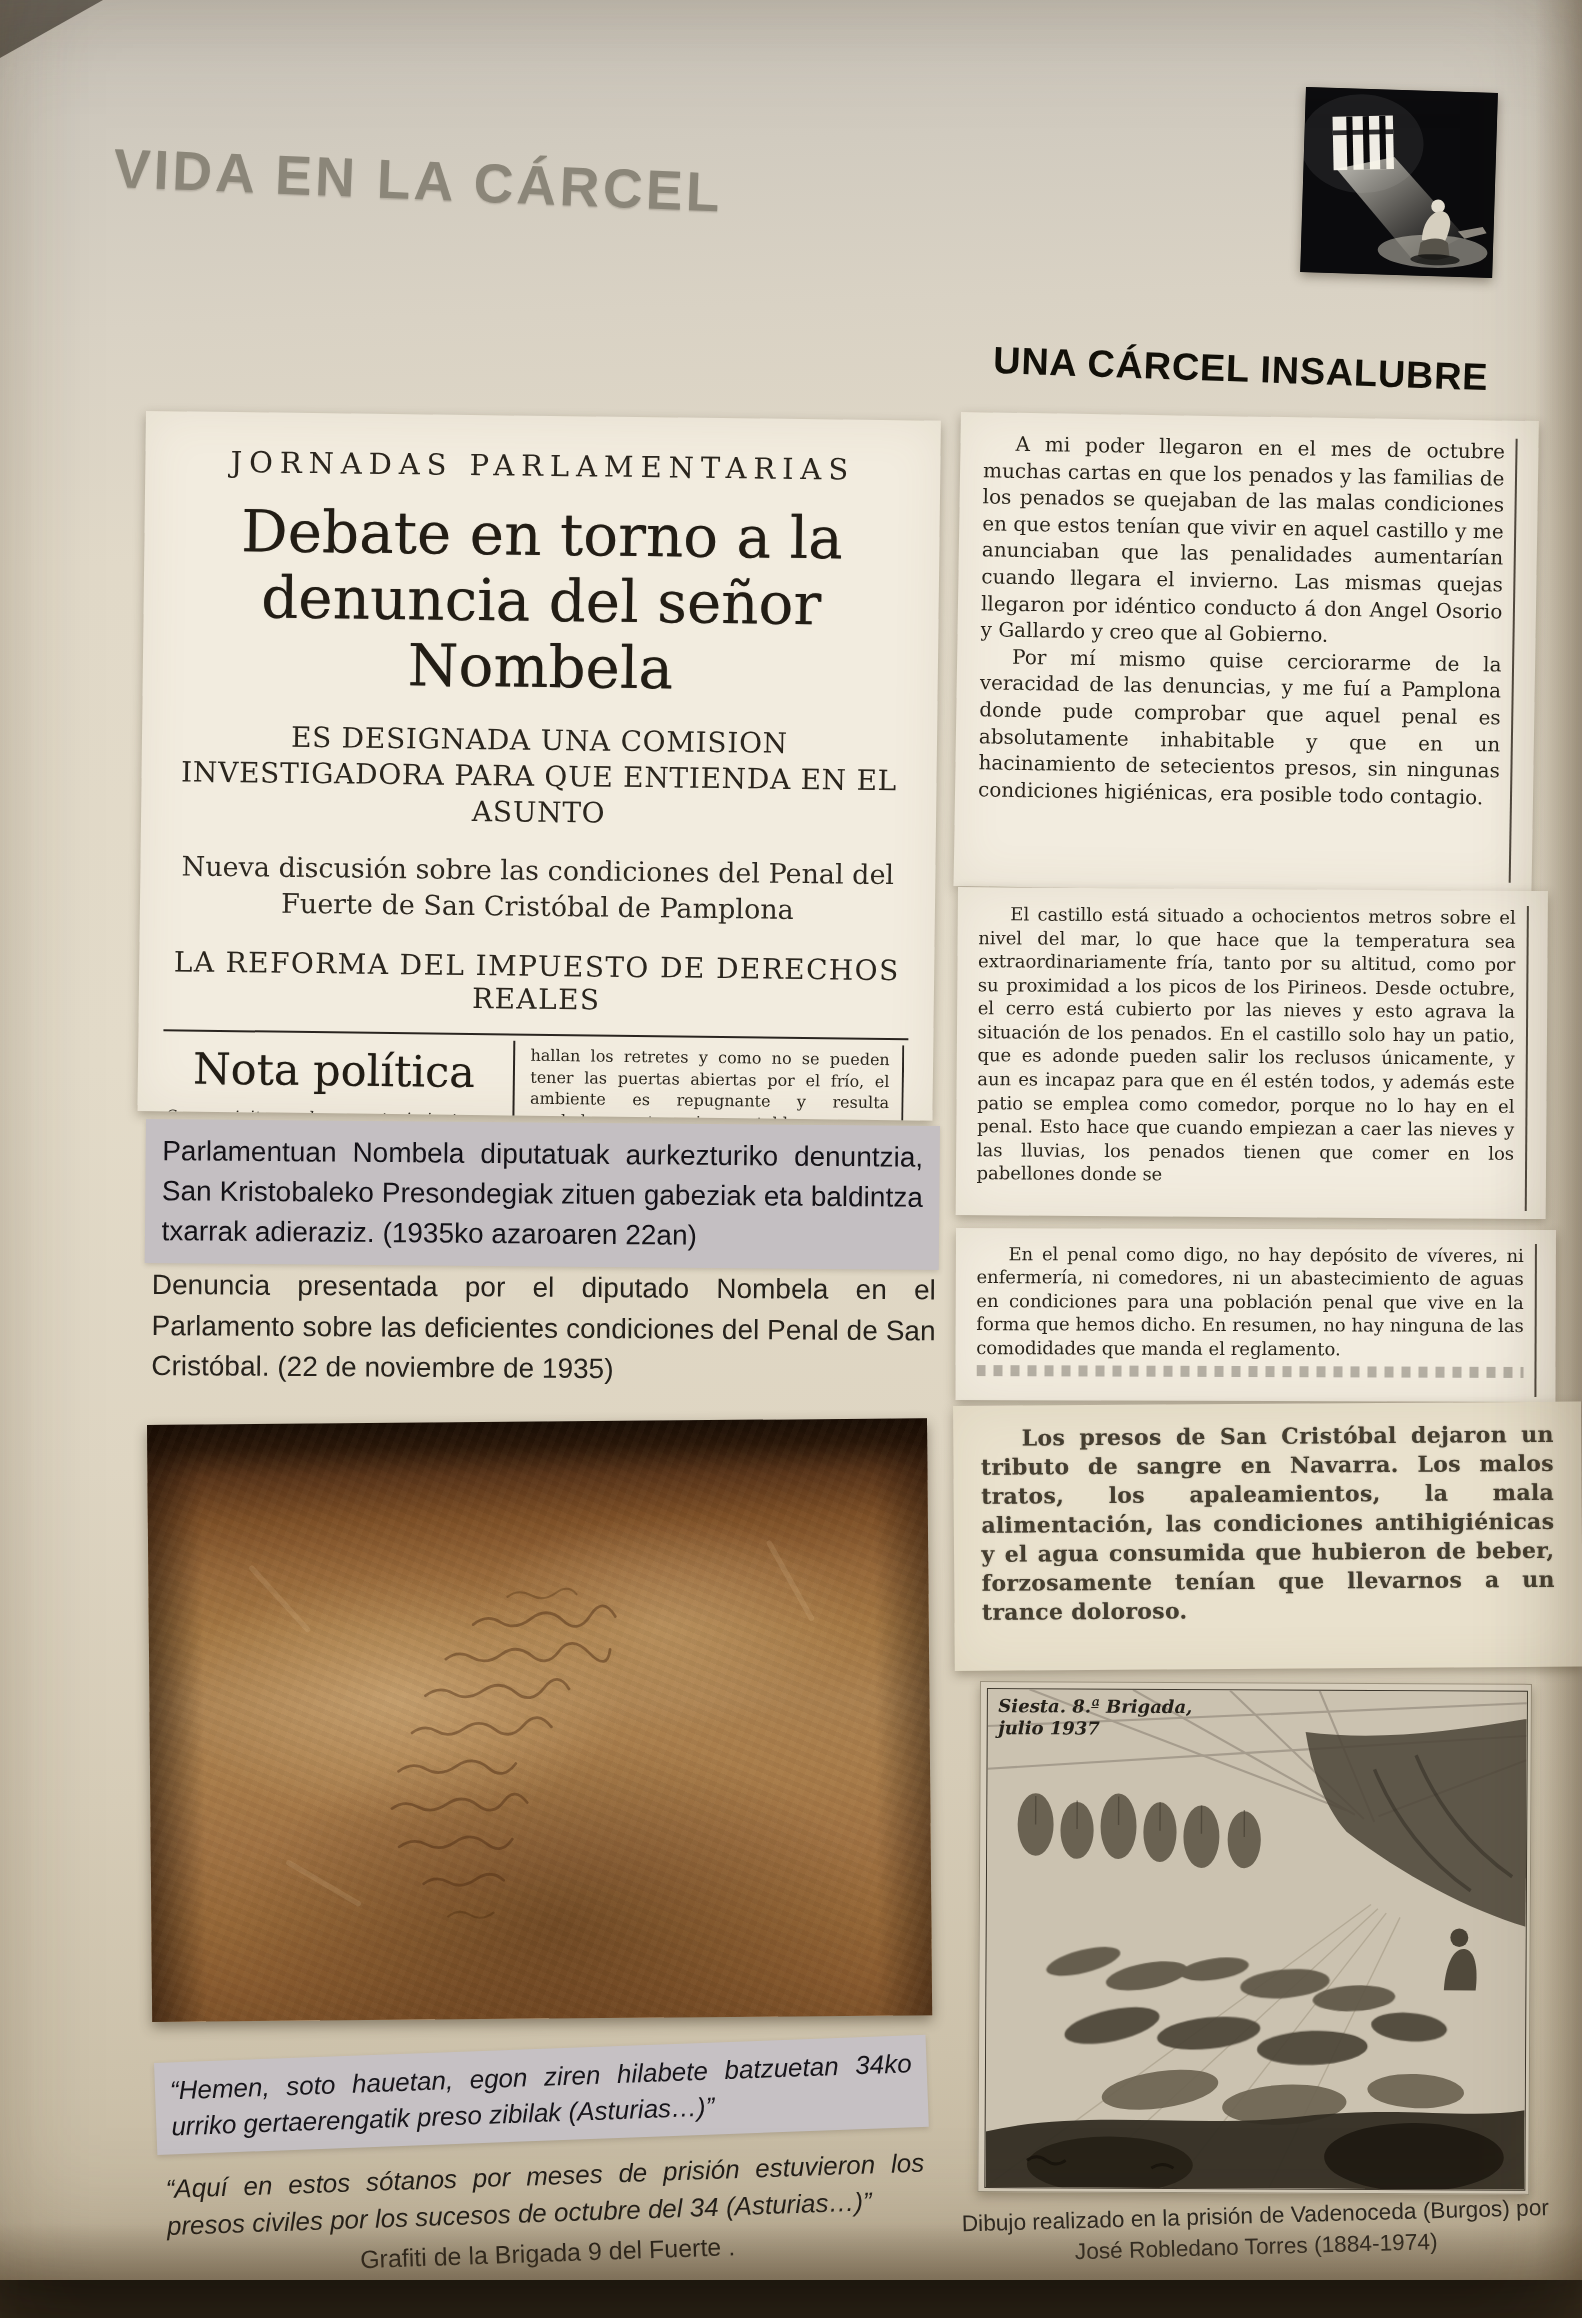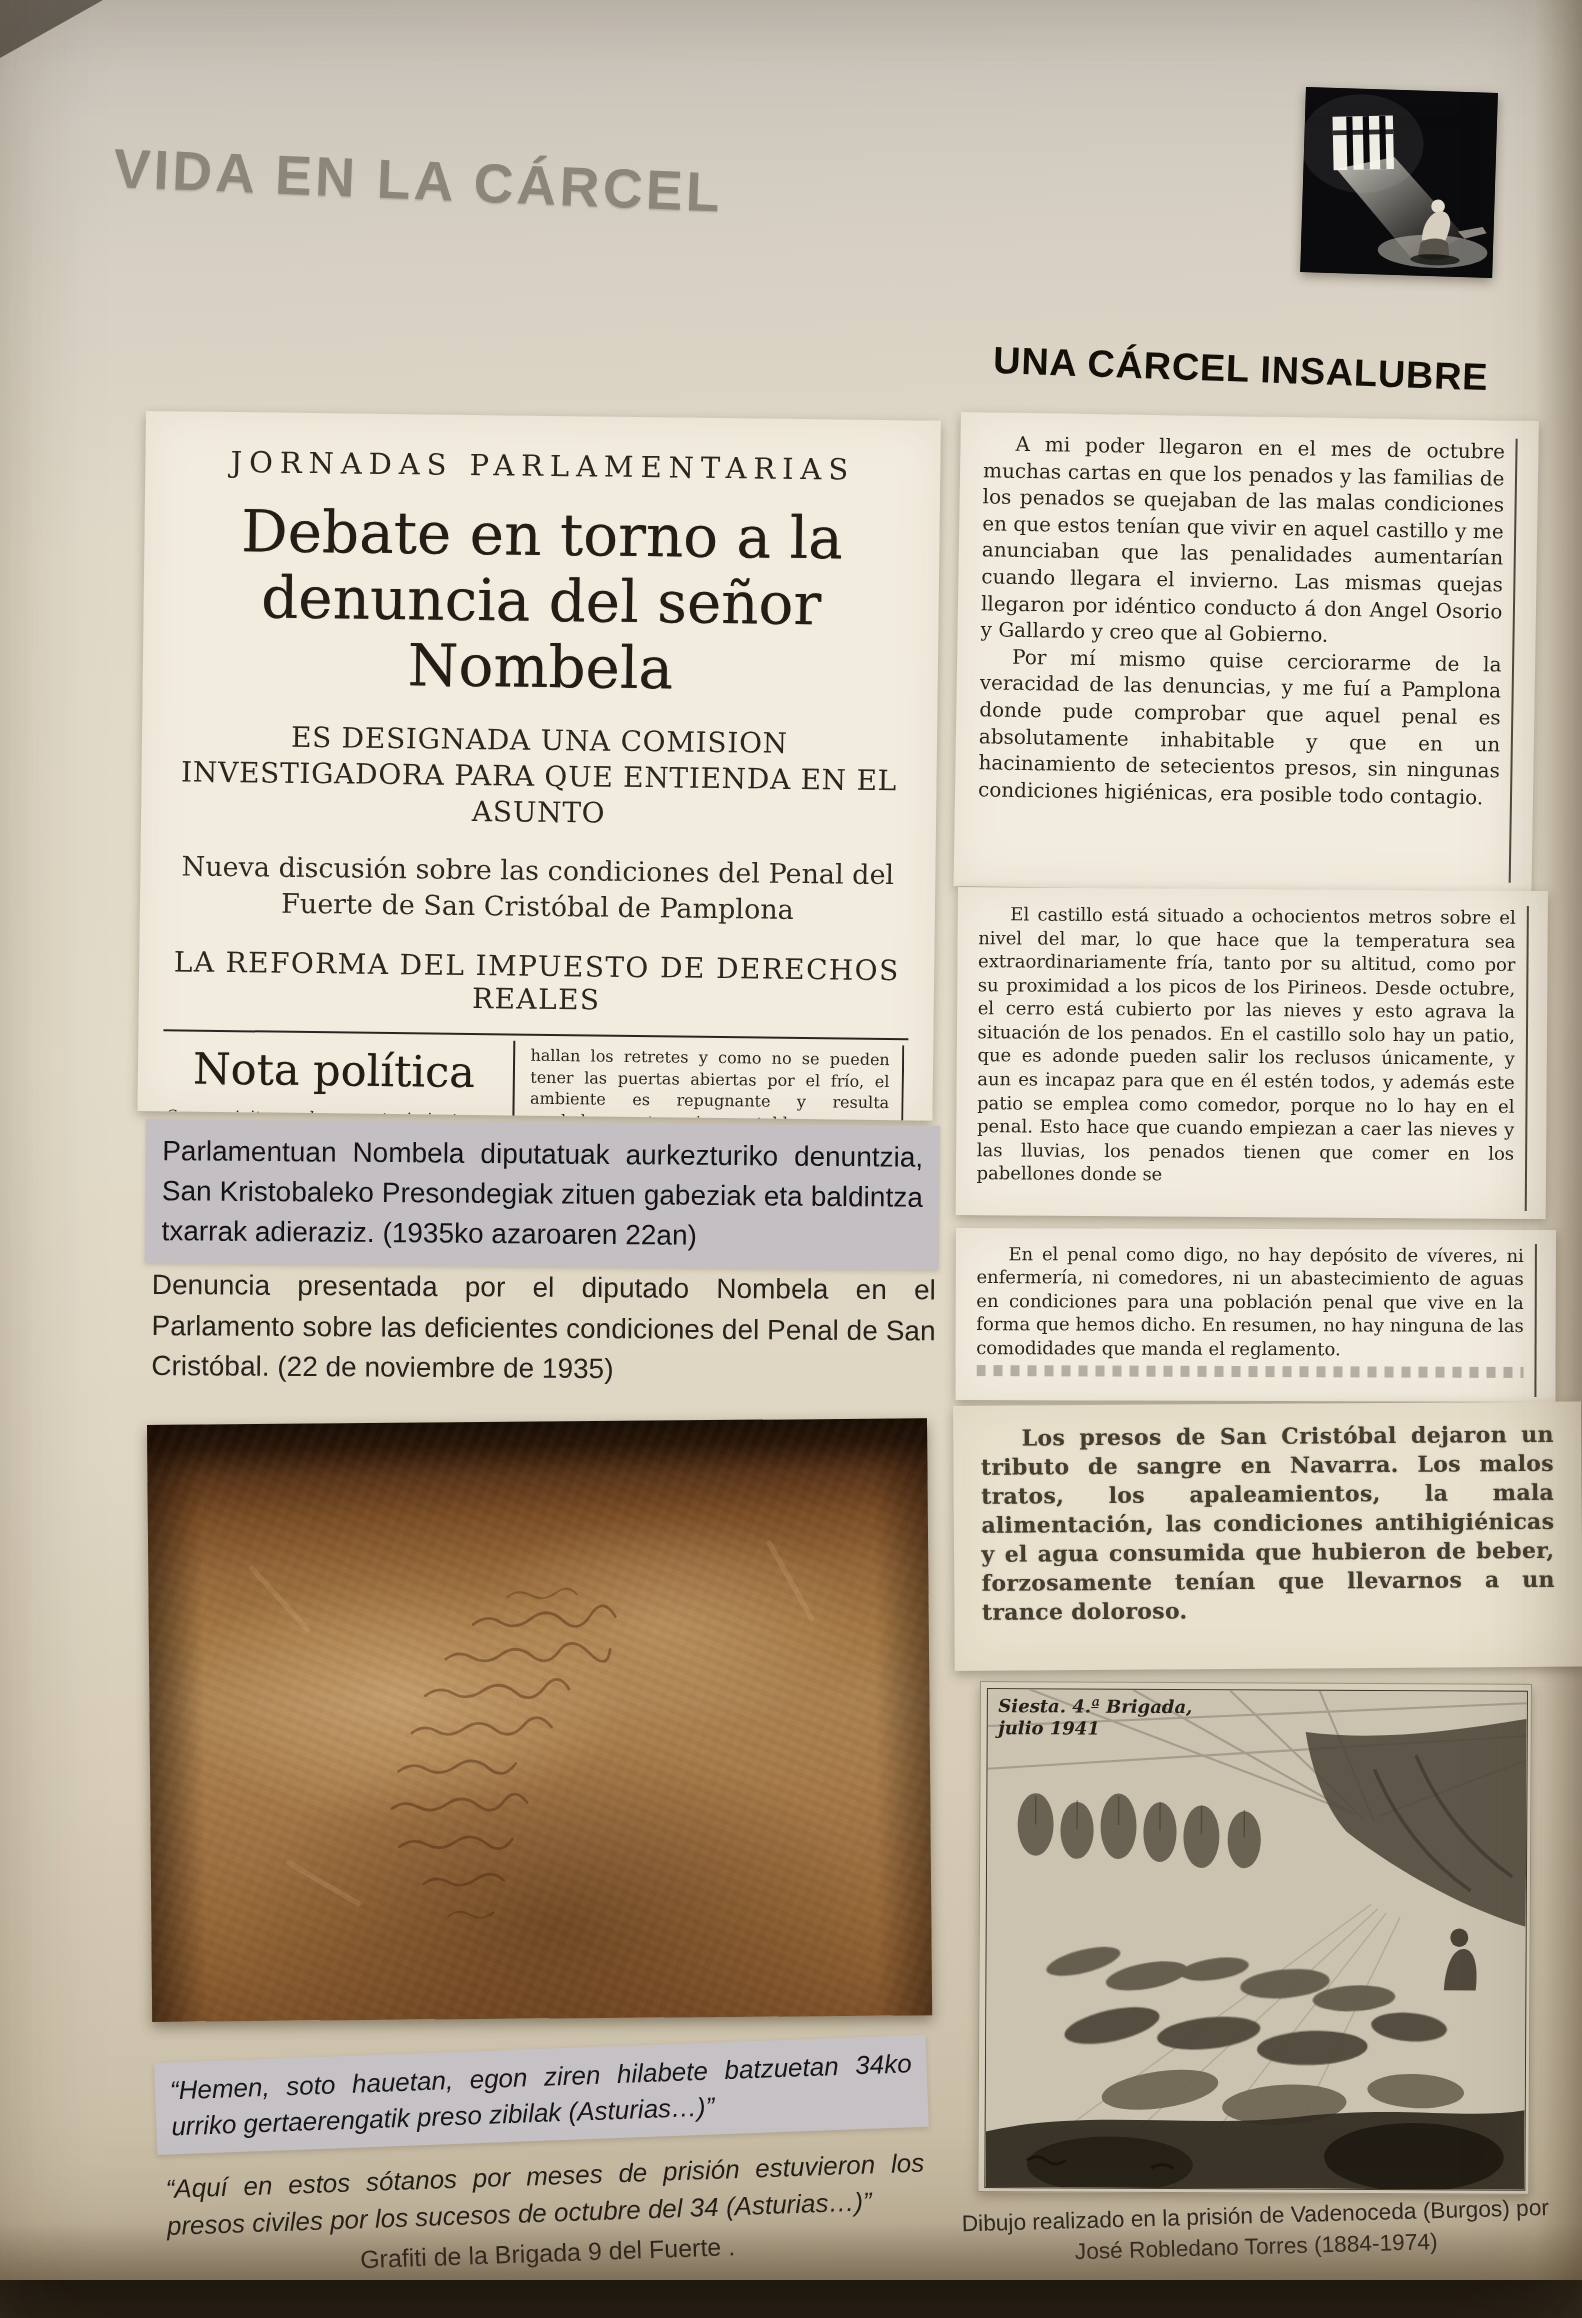--- a/index.html
+++ b/index.html
@@ -243,22 +243,22 @@
     </div>
   </div>
 
   <div class="clip c4">
     <p class="ind">Los presos de San Cristóbal dejaron un tributo de sangre en Navarra. Los malos tratos, los apaleamientos, la mala alimentación, las condiciones antihigiénicas y el agua consumida que hubieron de beber, forzosamente tenían que llevarnos a un trance doloroso.</p>
   </div>
 
   <div class="drawing">
     <div class="art">
       <div class="inscription">
-        <div>Siesta. 4.ª Brigada,</div>
-        <div>julio 1941</div>
+        <div>Siesta. 8.ª Brigada,</div>
+        <div>julio 1937</div>
       </div>
       <svg viewBox="0 0 780 700" preserveAspectRatio="none">
         <rect width="780" height="700" fill="#cbc2b0"></rect>
         <g stroke="#80766a" stroke-width="3" opacity="0.5" fill="none">
           <path d="M0,52 L780,16"></path>
           <path d="M0,112 L780,62"></path>
           <path d="M60,0 L520,168"></path>
           <path d="M210,0 L532,174"></path>
           <path d="M350,0 L545,180"></path>
           <path d="M480,0 L560,184"></path>

